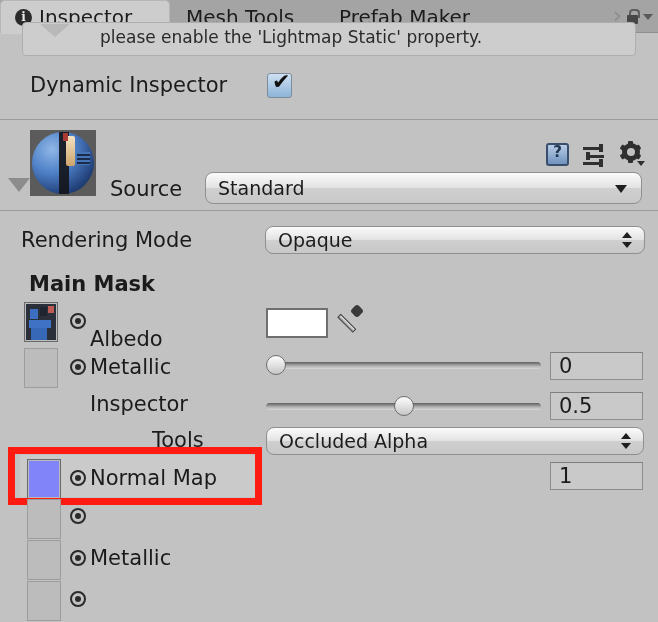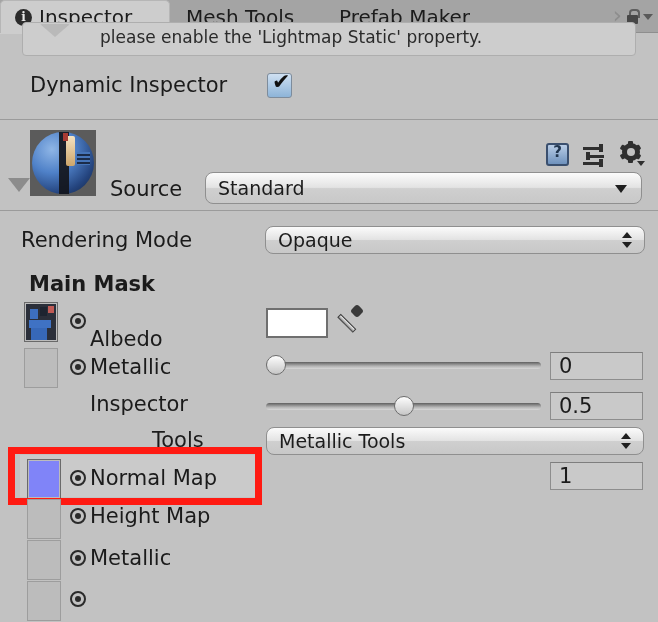--- a/index.html
+++ b/index.html
@@ -617,41 +617,40 @@
   <div class="slider" style="left:266px; top:396px; width:275px;">
     <span class="track"></span>
     <span class="knob" style="left:128px;"></span>
   </div>
   <div class="numfield" style="left:550px; top:392px; width:93px; height:28px;">
     <span>0.5</span>
   </div>
 
   <div class="proplabel" style="left:152px; top:428px;">Tools</div>
   <div class="popup" style="left:266px; top:427px; width:378px; height:28px;">
-    <span class="val">Metallic Tools</span>
+    <span class="val">Occluded Alpha</span>
     <span class="arrows">
       <span class="up"></span>
         <span class="dn"></span>
     </span>
   </div>
 
   <div class="annot-inner" style="left:20px; top:455px; width:235px; height:42px;"></div>
   <div class="texslot filled" style="left:27px; top:459px;">
     <span class="tex-normal"></span>
   </div>
   <span class="radio-dot" style="left:70px; top:470px;"></span>
   <div class="proplabel" style="left:90px; top:466px;">Normal Map</div>
   <div class="numfield" style="left:550px; top:462px; width:93px; height:28px;">
     <span>1</span>
   </div>
   <div class="annot" style="left:8px; top:447px; width:254px; height:58px;"></div>
 
   <div class="texslot" style="left:27px; top:499px;"></div>
   <span class="radio-dot" style="left:70px; top:508px;"></span>
-  <div class="proplabel" style="left:90px; top:504px;">Height Map</div>
 
   <div class="texslot" style="left:27px; top:540px;"></div>
   <span class="radio-dot" style="left:70px; top:550px;"></span>
   <div class="proplabel" style="left:90px; top:546px;">Metallic</div>
 
   <div class="texslot" style="left:27px; top:581px;"></div>
   <span class="radio-dot" style="left:70px; top:591px;"></span>
 
 </div>
 

